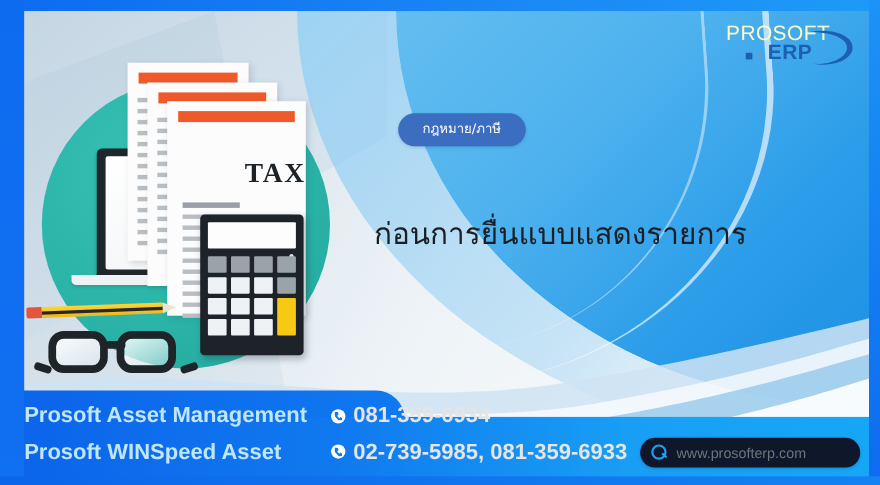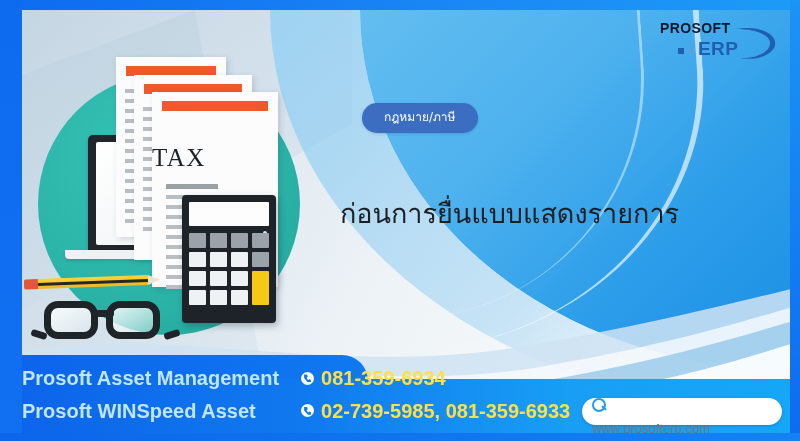--- a/index.html
+++ b/index.html
@@ -109,23 +109,23 @@
   .doc-bar{ position:absolute; left:10px; top:9px; height:10px; background:#f05a2b; }
   .doc1 .doc-bar{ width:90px; }
   .doc2 .doc-bar{ width:98px; }
   .doc3 .doc-bar{ width:106px; }
 
   .ticks{ position:absolute; left:9px; top:32px; display:flex; flex-direction:column; gap:6px; }
   .ticks i{ display:block; width:14px; height:4px; background:#b9bec3; }
 
   .tax-word{
     position:absolute; left:0; right:0; top:52px;
-    text-align:left;
+    text-align:right;
     font-family:"Liberation Serif", serif;
-    font-weight:normal; font-size:25px; letter-spacing:1.5px;
+    font-weight:bold; font-size:25px; letter-spacing:1.5px;
     color:#1c2226;
   }
   .doc-lines{ position:absolute; left:14px; top:92px; width:100px; }
   .doc-lines i{ display:block; height:4px; background:#b9bec3; margin-bottom:6px; }
   .doc-lines i.short{ width:52px; background:#9aa0a6; height:5px; }
 
   .calc{
     position:absolute; left:152px; top:150px; width:94px; height:128px;
     background:#1d2328; border-radius:4px;
     box-shadow:2px 3px 7px rgba(20,35,50,.3);
@@ -164,21 +164,21 @@
   .lens.l{ left:0; } .lens.r{ left:62px; }
   .bridge{ position:absolute; left:52px; top:9px; width:18px; height:7px; background:#1e2428; border-radius:3px; }
   .temple{ position:absolute; top:30px; width:16px; height:7px; background:#1e2428; border-radius:3px; }
   .temple.l{ left:-13px; transform:rotate(18deg); }
   .temple.r{ left:120px; transform:rotate(-18deg); }
 
   
   .logo{ position:absolute; right:22px; top:18px; width:118px; height:46px; }
   .logo-pro{
     position:absolute; left:0; top:2px;
-    font-size:14px; font-weight:bold; letter-spacing:.4px; color:#0f172a;
+    font-size:19px; font-weight:normal; letter-spacing:.4px; color:#fef9c3;
   }
   .logo-erp{
     position:absolute; left:38px; top:20px;
     font-size:19px; font-weight:bold; letter-spacing:.4px; color:#1f5fb2;
   }
   .logo-dot1{ position:absolute; left:18px; top:30px; width:6px; height:6px; background:#1f5fb2; }
   .logo-dot2{ position:absolute; left:29px; top:31px; width:4px; height:4px; background:#6a9ad6; }
   .logo-swoosh{ position:absolute; left:72px; top:5px; }
 
   
@@ -213,38 +213,37 @@
     background:linear-gradient(90deg,#0c63ea 0%,#1079ef 38%,#189ff5 72%,#16a7f7 100%);
   }
   .footer-inner{
     position:absolute; left:22px; bottom:14px;
     display:flex; gap:22px; align-items:flex-start;
   }
   .f-names div, .f-phones div{
     color:#bfe6fb; font-size:20px; font-weight:bold; line-height:1.62;
     white-space:nowrap;
   }
-  .f-phones div{ color:#fde047; display:flex; align-items:center; gap:7px; }
+  .f-phones div{ color:#e5e5e5; display:flex; align-items:center; gap:7px; }
   .phone-ic{
     display:inline-block; width:13px; height:13px; border-radius:50%;
     background:#fff; position:relative; flex:none;
   }
   .phone-ic::after{
     content:""; position:absolute; left:3px; top:2.5px;
     width:7px; height:8px;
     background:#0f79f0;
     clip-path:polygon(0 0,42% 0,52% 30%,35% 45%,60% 72%,78% 58%,100% 72%,100% 100%,55% 100%,0 45%);
   }
   .searchpill{
     position:absolute; right:18px; bottom:16px;
     width:200px; height:27px;
-    background:#ffffff; border-radius:14px;
-    display:flex; gap:8px; padding:0 10px;
+    background:#0f172a; border-radius:14px;
+    display:flex; align-items:center; gap:8px; padding:0 10px;
     box-shadow:0 1px 3px rgba(0,40,90,.25);
-    flex-direction:column;
   }
   .searchpill .mag{
     width:15px; height:15px; flex:none; position:relative;
   }
   .searchpill .mag::before{
     content:""; position:absolute; left:0; top:0;
     width:10px; height:10px; border:2px solid #1d9ef0; border-radius:50%;
   }
   .searchpill .mag::after{
     content:""; position:absolute; left:9px; top:9px;

